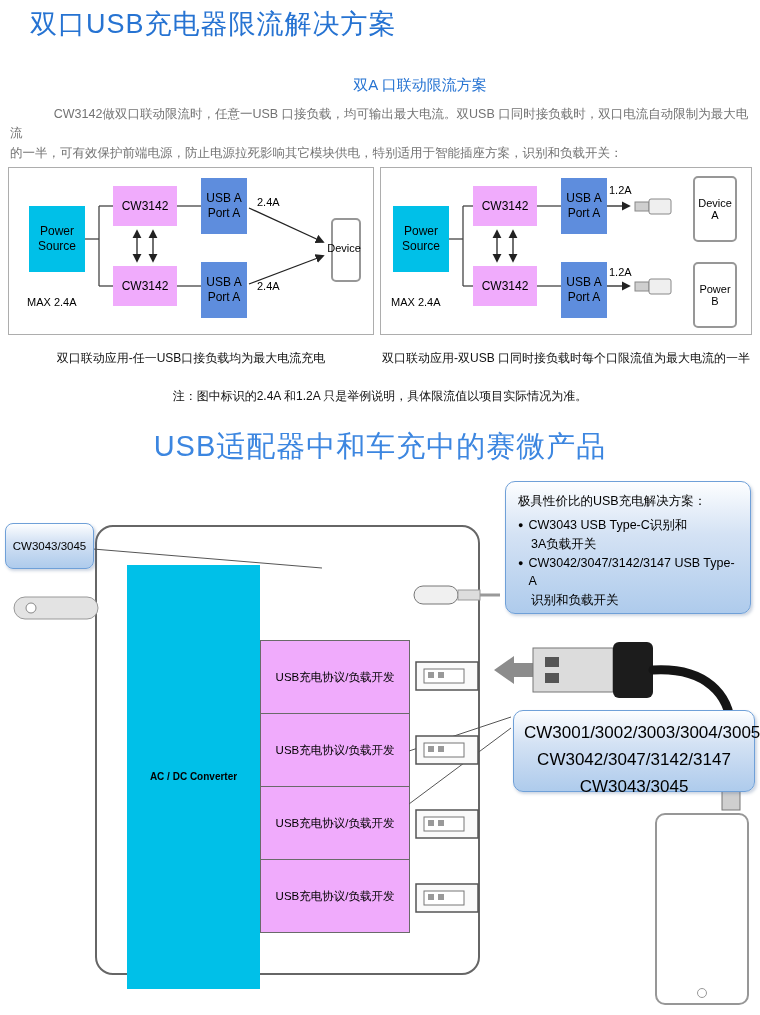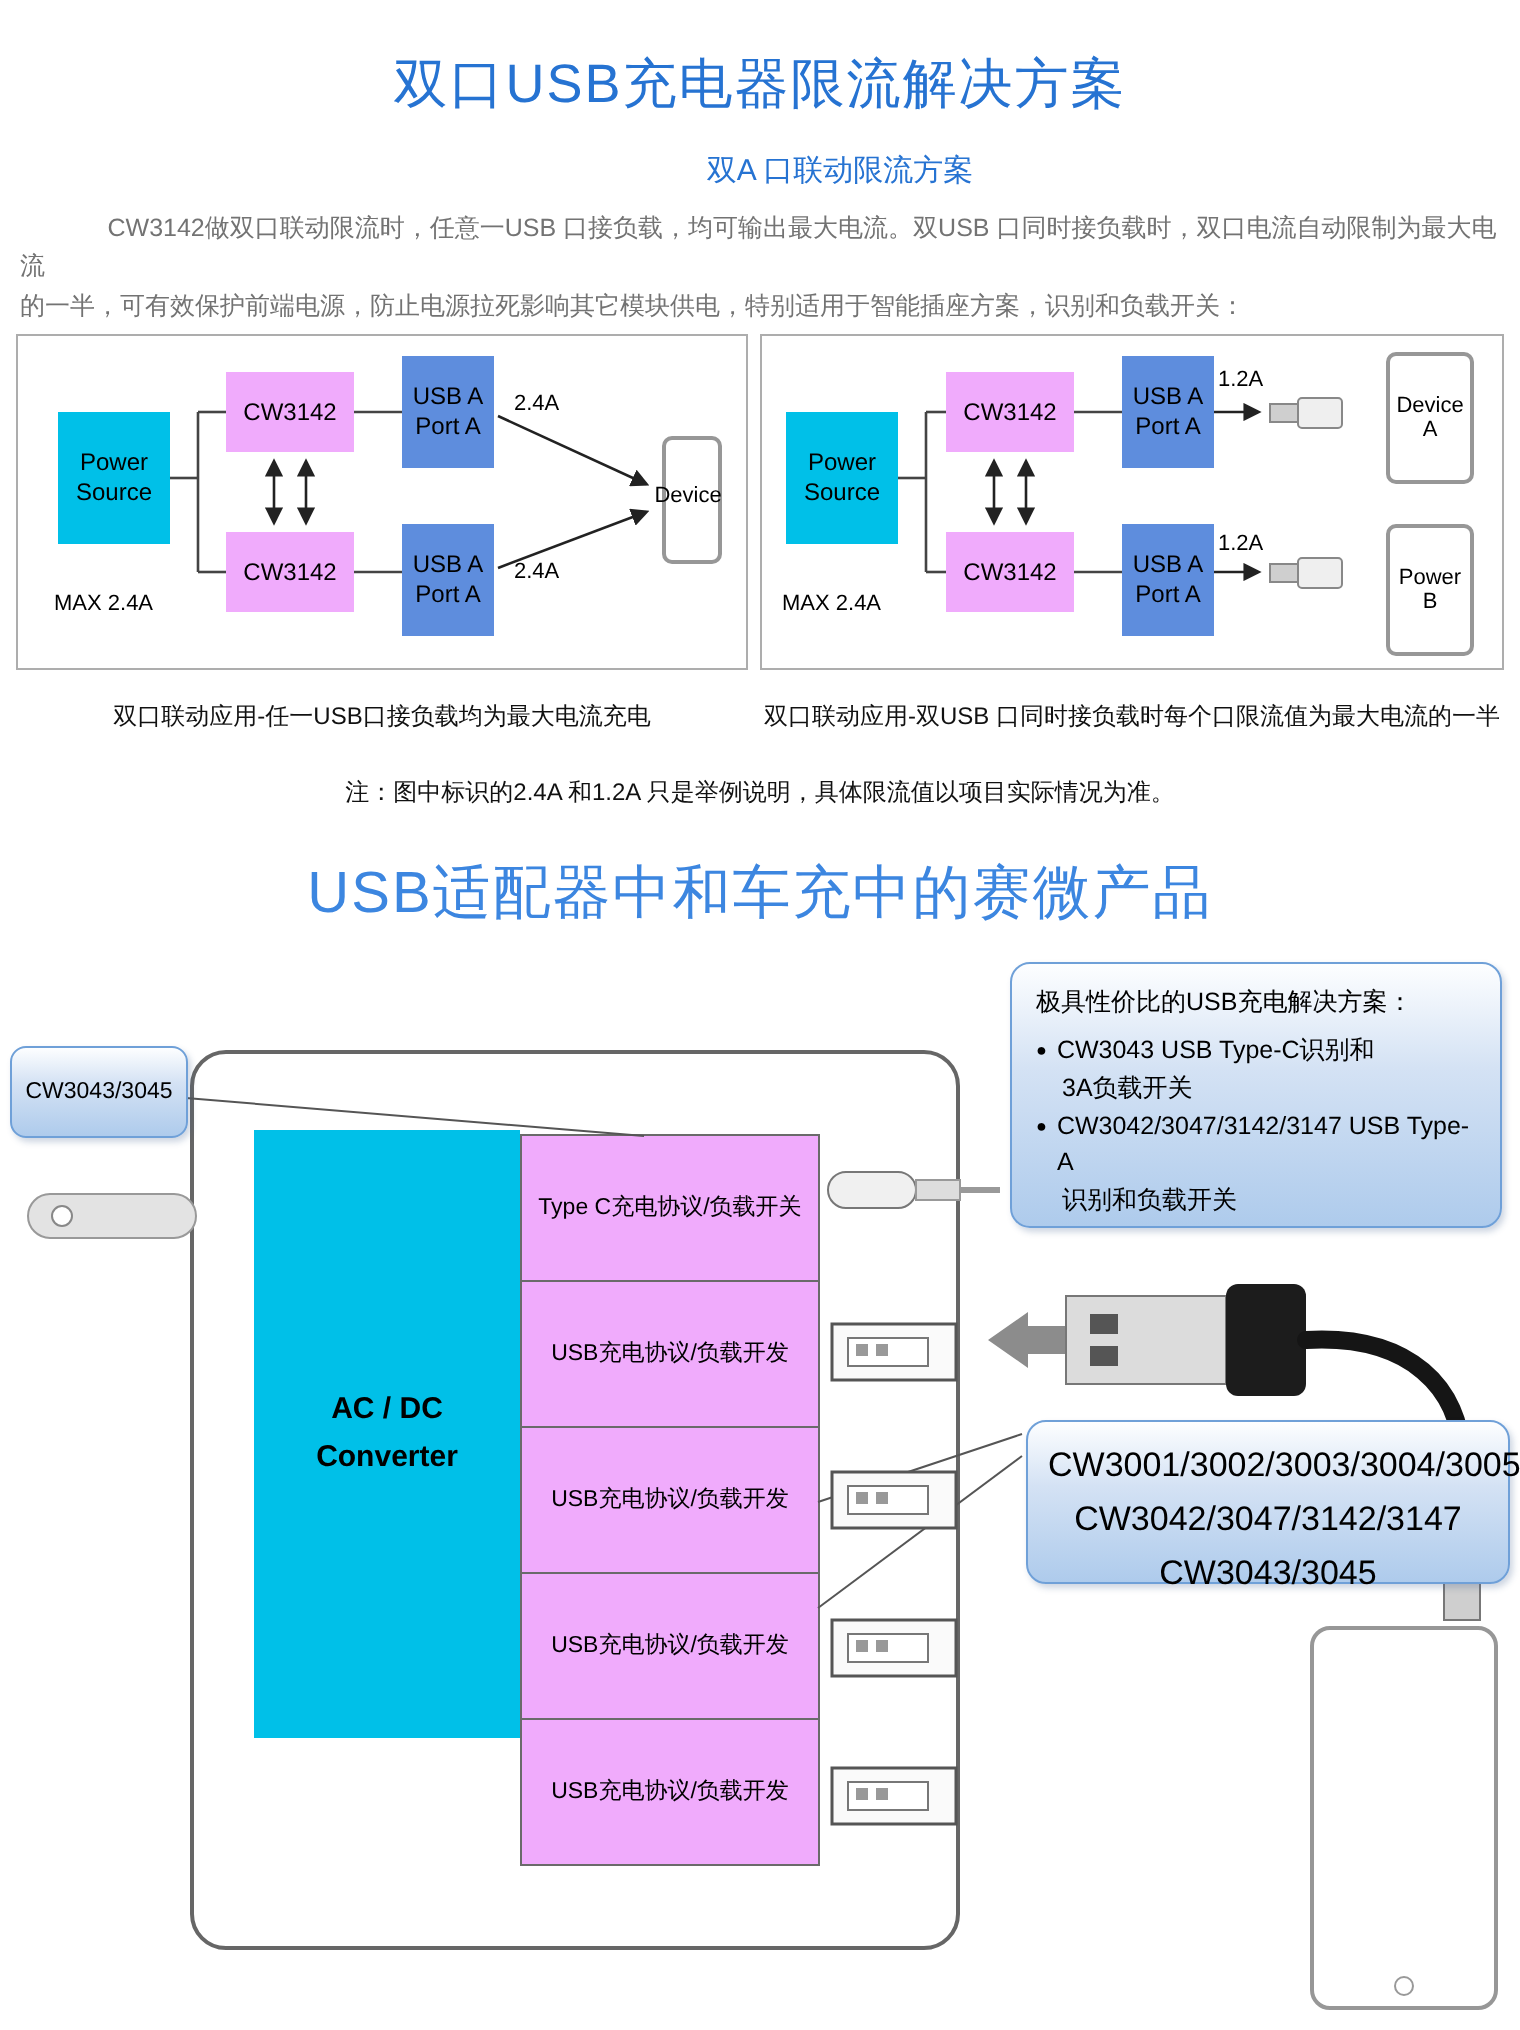--- a/index.html
+++ b/index.html
@@ -4,33 +4,33 @@
 <style>
   * { margin:0; padding:0; box-sizing:border-box; }
   html,body { background:#fff; }
   body { font-family:"Liberation Sans", sans-serif; color:#000; }
   .page { position:relative; width:760px; height:1015px; background:#fff; overflow:hidden; }
   .abs { position:absolute; }
   .cbox { display:flex; align-items:center; justify-content:center; text-align:center; }
   .cyan { background:#00C0E8; }
   .green { background:#f0abfc; }
   .pblue { background:#5E8DDD; }
-  .h1 { width:100%; text-align:center; font-size:27px; color:#2673D2; top:24px; letter-spacing:1px; }
+  .h1 { width:100%; font-size:27px; color:#2673D2; top:6px; letter-spacing:1px;padding-left:30px; }
   .h2 { width:100%; text-align:center; font-size:15px; color:#2673D2; top:76px;margin-left:40px; }
   .h3 { width:100%; text-align:center; font-size:29px; color:#3C86E0; top:427px; letter-spacing:1px; }
   .intro { left:10px; top:105px; width:740px; font-size:12.5px; line-height:1.55; color:#737373; }
   .intro .l1 { text-indent:3.5em; }
   .diag { border:1px solid #ADADAD; background:#fff; }
   .lbl { font-size:12px; line-height:1.25; color:#000; }
   .small { font-size:11px; color:#000; }
   .phone { border:2px solid #979797; border-radius:5px; background:#fff; }
   .caption { top:350px; text-align:center; font-size:12px; color:#111; }
   .note { top:388px; width:100%; text-align:center; font-size:12px; color:#111; }
   .charger { left:95px; top:525px; width:385px; height:450px; border:2px solid #666; border-radius:18px; background:#fff; z-index:1; }
-  .conv { left:30px; top:38px; width:133px; height:304px; font-size:15px; font-weight:bold; line-height:1.6; padding:0 14px; }
+  .conv { left:30px; top:38px; width:133px; height:424px; font-size:10px; font-weight:bold; line-height:1.6; padding:0 14px; }
   .grow { left:163px; width:150px; height:74px; border:1px solid #6a6a6a; font-size:11.5px; padding:0 3px; line-height:1.3; }
   .callout { background:linear-gradient(180deg,#FDFEFF 0%,#D4E2F4 40%,#AECBEC 100%); border:1px solid #6FA0D8; border-radius:10px; box-shadow:1.5px 2px 3px rgba(60,90,140,0.25); z-index:3; }
   .co1 { left:505px; top:481px; width:246px; height:133px; padding:10px 12px; font-size:12.5px; line-height:1.5; }
   .co1 .t { margin-bottom:5px; }
   .b-row { display:flex; gap:5px; }
   .b-row .bt { font-size:9px; line-height:19px; }
   .b-cont { padding-left:13px; }
   .co2 { left:513px; top:710px; width:242px; height:82px; padding:8px 10px; font-size:17px; line-height:1.6;text-align:center; }
   .chiplbl { left:5px; top:523px; width:89px; height:46px; border-radius:8px; font-size:11.5px; }
   .overlay { left:0; top:470px; width:760px; height:545px; z-index:2; pointer-events:none; }
@@ -131,21 +131,20 @@
   </div>
 
   <div class="abs caption" style="left:8px;width:366px;">双口联动应用-任一USB口接负载均为最大电流充电</div>
   <div class="abs caption" style="left:380px;width:372px;">双口联动应用-双USB 口同时接负载时每个口限流值为最大电流的一半</div>
   <div class="abs note">注：图中标识的2.4A 和1.2A 只是举例说明，具体限流值以项目实际情况为准。</div>
 
   <div class="abs h3">USB适配器中和车充中的赛微产品</div>
 
   <div class="abs charger">
     <div class="abs cbox cyan conv">AC / DC Converter</div>
-    <div class="abs cbox green grow" style="top:40px;">Type C充电协议/负载开关</div>
     <div class="abs cbox green grow" style="top:113px;">USB充电协议/负载开发</div>
     <div class="abs cbox green grow" style="top:186px;">USB充电协议/负载开发</div>
     <div class="abs cbox green grow" style="top:259px;">USB充电协议/负载开发</div>
     <div class="abs cbox green grow" style="top:332px;">USB充电协议/负载开发</div>
   </div>
 
   <svg class="abs overlay" width="760" height="545" viewBox="0 0 760 545">
 
     <g>
       <rect x="14" y="127" width="84" height="22" rx="11" fill="#E3E3E3" stroke="#999"></rect>

